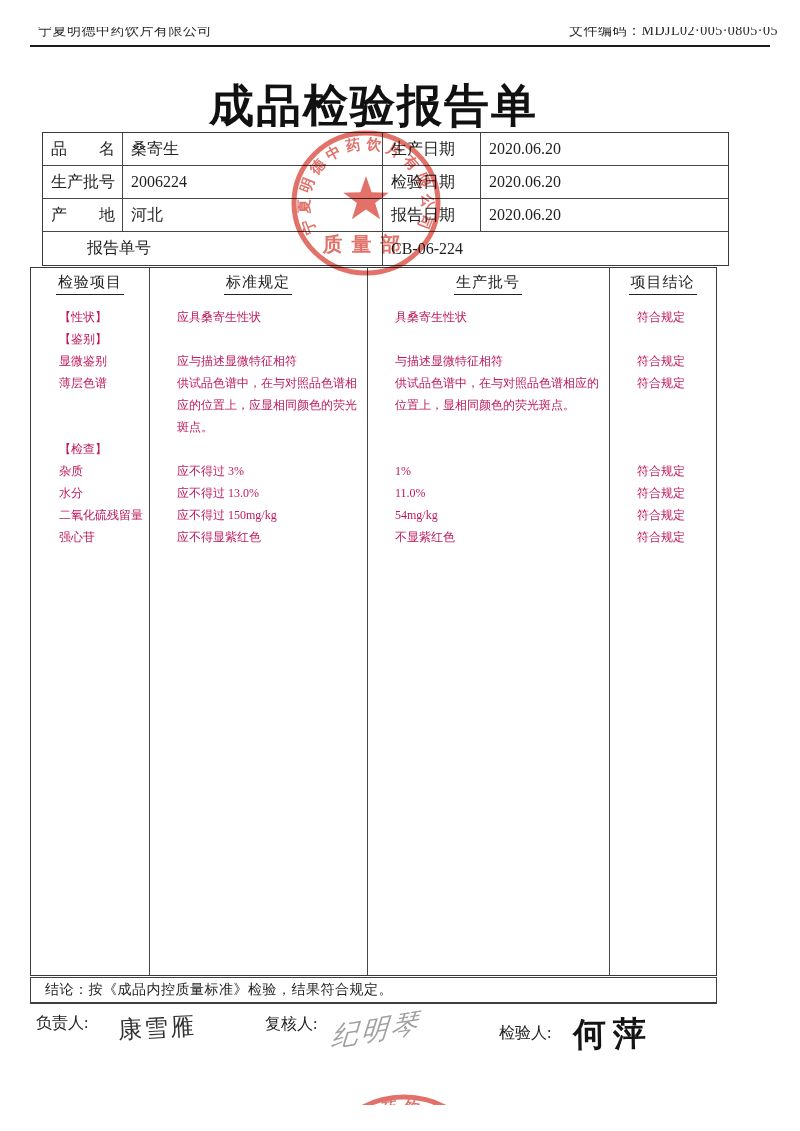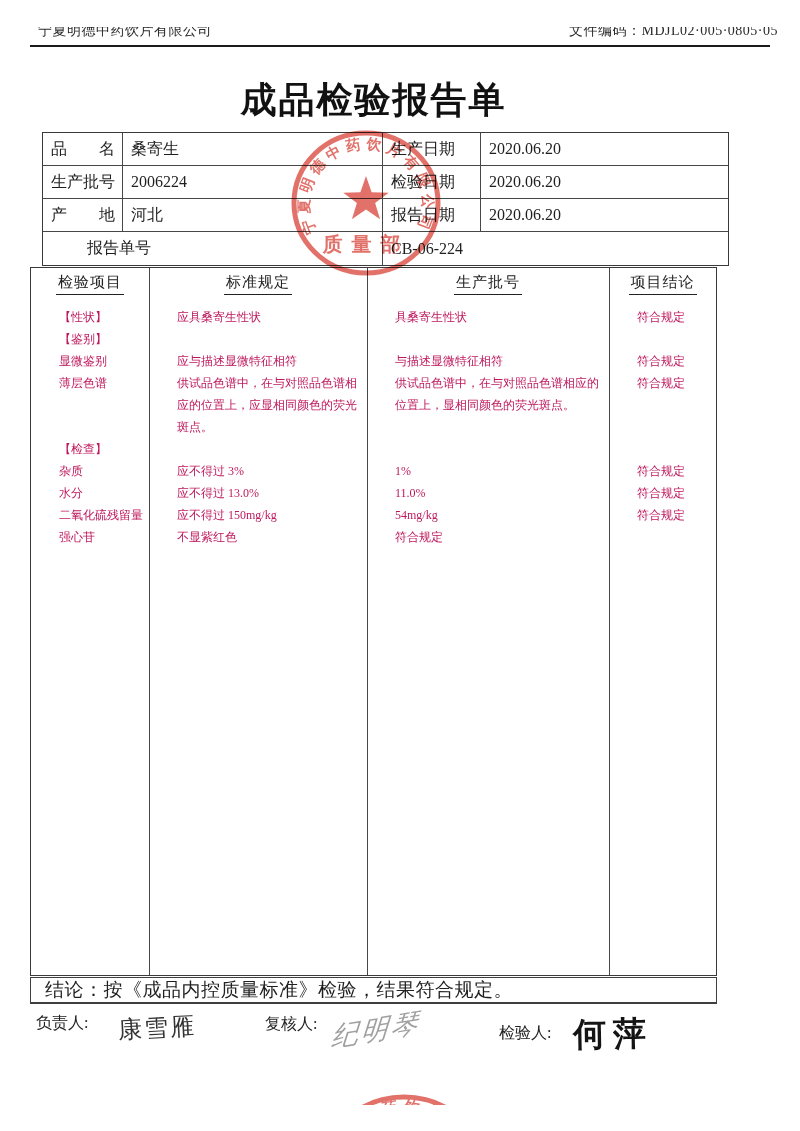--- a/index.html
+++ b/index.html
@@ -9,21 +9,21 @@
   }
   
   .hdr-clip{position:absolute;height:16px;overflow:hidden;}
   .hdr-clip span{display:block;margin-top:-6px;line-height:19px;font-size:14px;color:#2b2b2b;letter-spacing:.5px;white-space:nowrap;}
   .hdr-left{top:27px;left:38px;width:260px;}
   .hdr-right{top:27px;left:488px;width:290px;}
   .hdr-right span{text-align:right;}
   .hdr-rule{position:absolute;top:45px;left:30px;width:740px;height:2px;background:#1b1b1b;}
   
   .title{position:absolute;top:76px;left:30px;width:687px;text-align:center;
-    font-size:36px;font-weight:bold;letter-spacing:2px;color:#111;}
+    font-size:45px;font-weight:bold;letter-spacing:2px;color:#111;}
   
   .info-table{position:absolute;top:132px;left:42px;width:687px;box-sizing:border-box;
     border:1px solid #3a3a3a;display:grid;grid-template-columns:80px 260px 98px 1fr;grid-auto-rows:33px;}
   .info-table .cell{box-sizing:border-box;border-right:1px solid #474747;border-bottom:1px solid #474747;
     display:flex;align-items:center;padding-left:8px;font-size:16px;white-space:nowrap;overflow:hidden;}
   .info-table .cell.no-r{border-right:none;}
   .info-table .cell.no-b{border-bottom:none;}
   .info-table .cell.lab{padding-left:8px;}
   .span-2{grid-column:1 / 3;margin-left:36px;}
   .span-2b{grid-column:3 / 5;}
@@ -34,21 +34,21 @@
   .mt-head .hc{display:flex;align-items:center;justify-content:center;font-size:15px;color:#222;font-family:Liberation Mono, monospace;}
   .mt-head .hc span{border-bottom:1px solid #222;padding:0 2px 2px 2px;letter-spacing:1px;}
   .mt-body{padding-top:7px;}
   .trow{display:grid;grid-template-columns:118px 218px 242px 1fr;}
   .trow .c{padding:0 6px 0 8px;font-size:12px;line-height:22px;letter-spacing:0;color:#be185d;margin-left:20px;}
   .vl{position:absolute;top:0;bottom:0;width:1px;background:#474747;}
   .vl1{left:118px;} .vl2{left:336px;} .vl3{left:578px;}
   
   .conclusion{position:absolute;top:977px;left:30px;width:687px;height:27px;box-sizing:border-box;
     border:1px solid #3f3f3f;border-bottom-width:2px;display:flex;align-items:center;
-    padding-left:14px;font-size:19px;letter-spacing:.5px;background:#fff;}
+    padding-left:14px;font-size:14px;letter-spacing:.5px;background:#fff;}
   
   .sig-row{position:absolute;top:1012px;left:30px;width:687px;height:60px;}
   .sig-group{position:absolute;top:0;white-space:nowrap;}
   .sig-label{font-size:16px;color:#222;}
   .sig-name{display:inline-block;}
   .sg1{left:6px;}  .sg2{left:235px;} .sg3{left:469px;}
   .name-lead{font-size:24px;color:#333;transform:rotate(-3deg);margin-left:26px;vertical-align:-8px;letter-spacing:2px;}
   .name-review{font-size:27px;font-style:italic;color:#a0a0a0;transform:rotate(-9deg) skewX(-14deg);
     margin-left:10px;vertical-align:-10px;letter-spacing:3px;}
   .name-inspector{font-size:33px;font-weight:bold;color:#141414;margin-left:18px;vertical-align:-7px;letter-spacing:7px;transform:rotate(-1deg);}
@@ -156,20 +156,21 @@
           <div class="c">符合规定</div>
         </div>
         <div class="trow">
           <div class="c">二氧化硫残留量</div>
           <div class="c">应不得过 150mg/kg</div>
           <div class="c">54mg/kg</div>
           <div class="c">符合规定</div>
         </div>
         <div class="trow">
           <div class="c">强心苷</div>
+          <div class="c">应不得显紫红色</div>
           <div class="c">不显紫红色</div>
           <div class="c">符合规定</div>
         </div>
       </div>
 
     <svg class="stamp stamp-bottom" width="178" height="160" viewBox="0 0 178 160">
       <defs>
           <path id="arcB" d="M 37 113 A 64 58 0 1 1 141 113" fill="none"></path>
         </defs>
       <ellipse cx="89" cy="80" rx="80" ry="73" fill="none" stroke="var(--stamp-color,#d9493f)" stroke-width="5"></ellipse>

